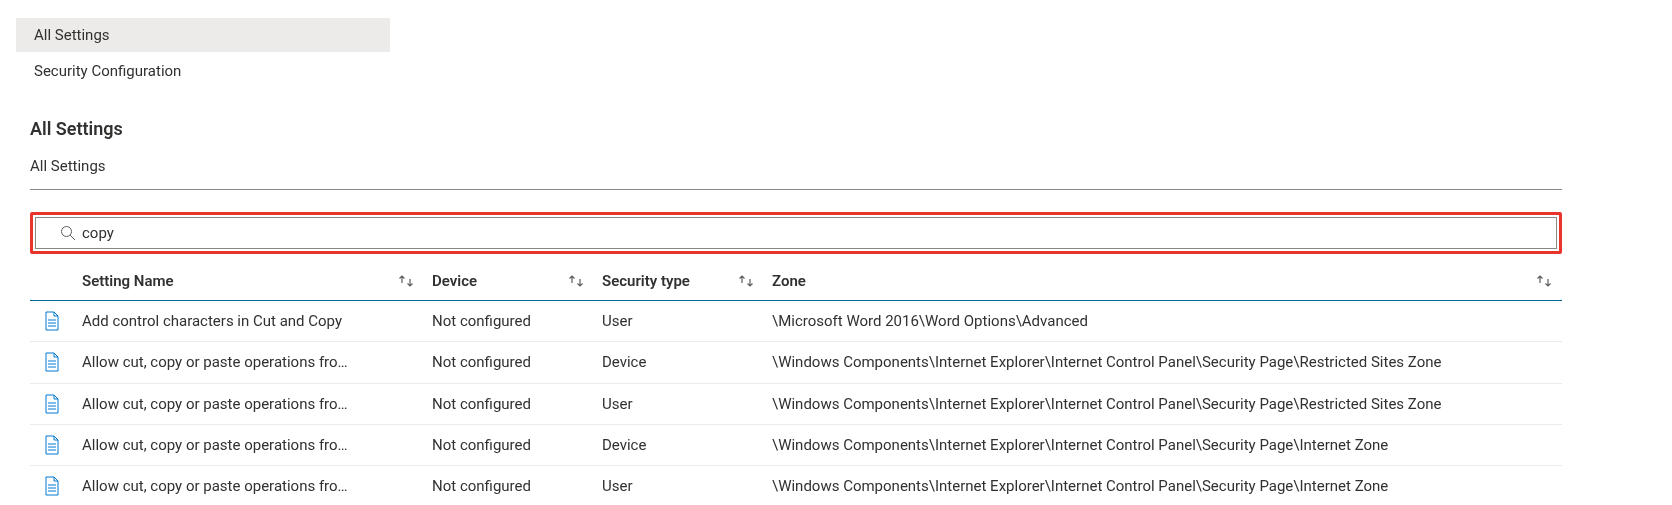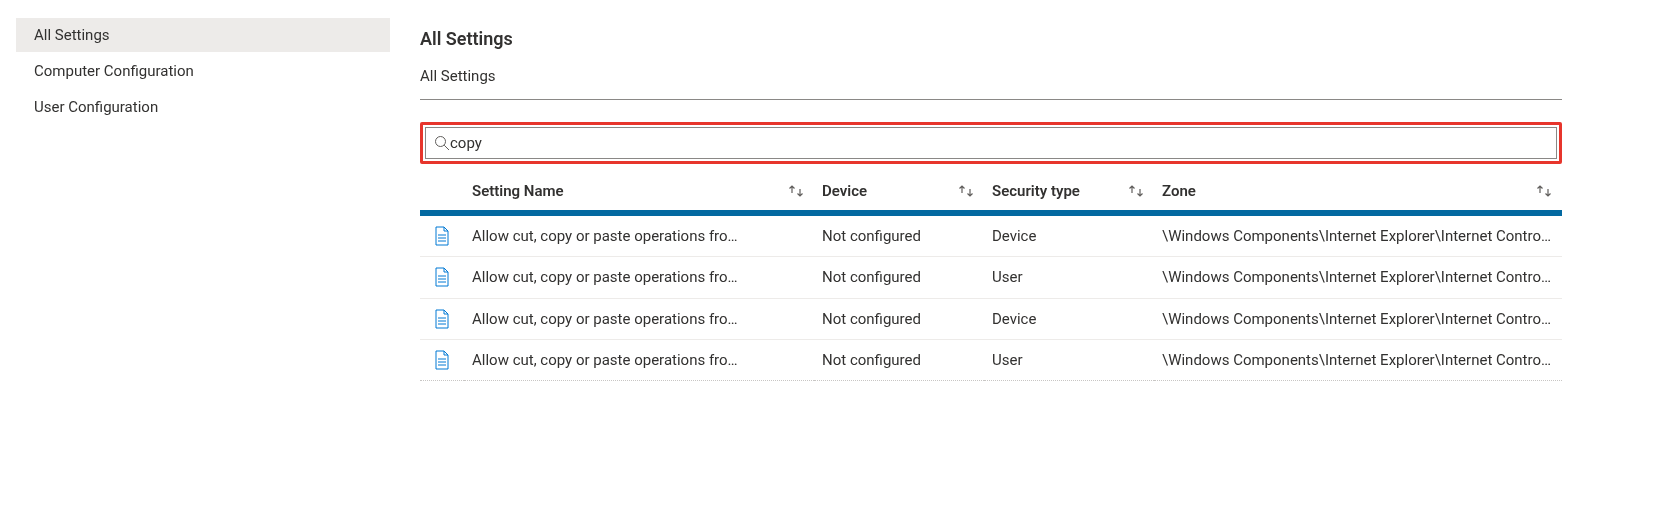--- a/index.html
+++ b/index.html
@@ -12,20 +12,21 @@
       font-size: 14px;
       color: #323130;
       background: #ffffff;
       width: 1672px;
       height: 505px;
       overflow: hidden;
     }
     .layout {
       display: flex;
       height: 100%;
+      flex-direction: column;
     }
     
     .sidebar {
       width: 390px;
       padding-top: 18px;
       padding-left: 16px;
     }
     .sidebar-item {
       padding: 8px 18px;
       font-size: 15px;
@@ -61,21 +62,22 @@
       border: 3px solid #e7352c;
       border-radius: 2px;
       padding: 2px;
       margin-bottom: 10px;
     }
     .search-box {
       border: 1px solid #8a8886;
       display: flex;
       align-items: center;
       height: 32px;
-      padding: 0 8px;
+      padding: 0 24px;
+      gap: 6px;
     }
     .search-box input {
       flex: 1;
       border: none;
       outline: none;
       font-size: 15px;
       font-family: inherit;
       color: #323130;
       background: transparent;
     }
@@ -88,21 +90,21 @@
     .table {
       width: 100%;
       border-collapse: collapse;
       table-layout: fixed;
     }
     .table th {
       text-align: center;
       font-weight: 600;
       font-size: 15px;
       padding: 8px 8px 10px 8px;
-      border-bottom: 6px solid #0369a1;
+      border-bottom: 1px solid #0369a1;
       position: relative;
       vertical-align: middle;
     }
     .th-inner {
       display: flex;
       align-items: center;
       justify-content: space-between;
       gap: 8px;
     }
     .sort-icon {
@@ -146,24 +148,21 @@
   </style>
 </head>
 <body>
 
 <div class="layout">
   <nav class="sidebar">
     <div class="sidebar-item active">
       <span>All Settings</span>
     </div>
     <div class="sidebar-item">
-      <span>Computer Configuration</span>
-    </div>
-    <div class="sidebar-item">
-      <span>User Configuration</span>
+      <span>Security Configuration</span>
     </div>
   </nav>
 
   <main class="main">
     <h1 class="page-title">All Settings</h1>
     <div class="breadcrumb">All Settings</div>
     <hr class="hr">
 
     <div class="search-wrap">
       <div class="search-box">
@@ -218,20 +217,35 @@
               <span>Zone</span>
               <svg class="sort-icon" viewBox="0 0 20 14" fill="none" stroke="currentColor" stroke-width="1.2">
                 <path d="M6 9 L6 2 M3.5 4.5 L6 2 L8.5 4.5"></path>
                 <path d="M14 5 L14 12 M11.5 9.5 L14 12 L16.5 9.5"></path>
               </svg>
             </div>
           </th>
         </tr>
       </thead>
       <tbody id="table-body">
+      <tr>
+            <td>
+              <svg class="doc-icon" viewBox="0 0 16 20">
+  <path d="M2 1 L10 1 L14 5 L14 19 L2 19 Z" fill="#ffffff" stroke="#0078d4" stroke-width="1"></path>
+  <path d="M10 1 L10 5 L14 5" fill="none" stroke="#0078d4" stroke-width="1"></path>
+  <line x1="4" y1="9" x2="12" y2="9" stroke="#0078d4" stroke-width="1"></line>
+  <line x1="4" y1="12" x2="12" y2="12" stroke="#0078d4" stroke-width="1"></line>
+  <line x1="4" y1="15" x2="12" y2="15" stroke="#0078d4" stroke-width="1"></line>
+</svg>
+            </td>
+            <td class="name-cell">Add control characters in Cut and Copy</td>
+            <td>Not configured</td>
+            <td>User</td>
+            <td class="path-cell">\Microsoft Word 2016\Word Options\Advanced</td>
+          </tr>
           <tr>
             <td>
               <svg class="doc-icon" viewBox="0 0 16 20">
   <path d="M2 1 L10 1 L14 5 L14 19 L2 19 Z" fill="#ffffff" stroke="#0078d4" stroke-width="1"></path>
   <path d="M10 1 L10 5 L14 5" fill="none" stroke="#0078d4" stroke-width="1"></path>
   <line x1="4" y1="9" x2="12" y2="9" stroke="#0078d4" stroke-width="1"></line>
   <line x1="4" y1="12" x2="12" y2="12" stroke="#0078d4" stroke-width="1"></line>
   <line x1="4" y1="15" x2="12" y2="15" stroke="#0078d4" stroke-width="1"></line>
 </svg>
             </td>

